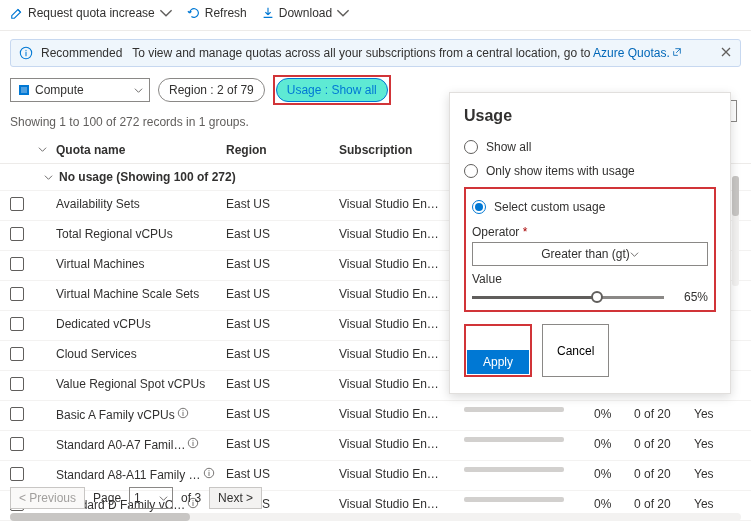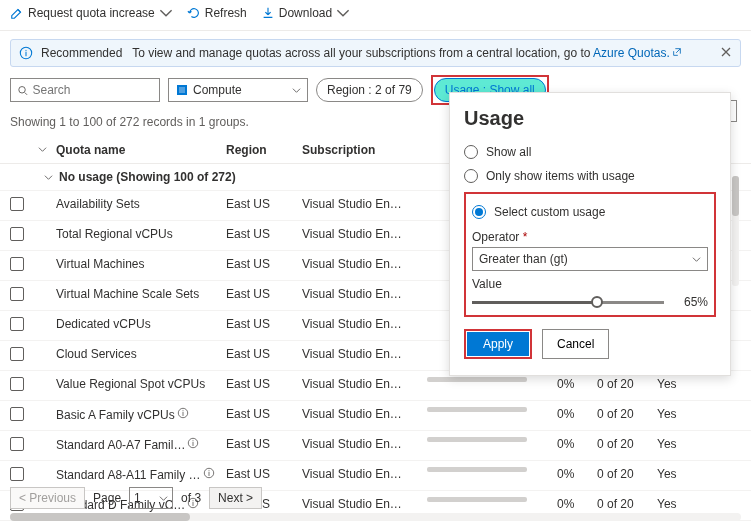--- a/index.html
+++ b/index.html
@@ -22,52 +22,52 @@
 .provider .pv { display: flex; align-items: center; gap: 4px; }
 .pill { border: 1px solid #8a8886; border-radius: 12px; height: 24px; padding: 0 10px; display: flex; align-items: center; background: #fff; cursor: pointer; }
 .pill.sel { border-color: #0078d4; color: #0078d4; background: #5eead4; }
 .hl-red { border: 2px solid #d13438; padding: 1px; }
 .summary { padding: 2px 10px 8px; color: #605e5c; }
 .grid-head { display: flex; align-items: center; padding: 6px 10px; font-weight: 600; border-bottom: 1px solid #edebe9; }
 .grid-row { display: flex; align-items: flex-start; padding: 6px 10px; border-bottom: 1px solid #f3f2f1; }
 .col-chk { width: 28px; }
 .col-exp { width: 18px; }
 .col-name { width: 170px; padding-right: 6px; }
-.col-region { width: 76px; }
+.col-region { width: 113px; }
 .col-sub { width: 125px; }
 .col-usage { width: 130px; }
 .col-pct { width: 40px; text-align: left; }
 .col-quota { width: 60px; text-align: left; }
 .col-adj { width: 40px; }
 .chk { width: 14px; height: 14px; border: 1px solid #605e5c; border-radius: 2px; display: inline-block; cursor: pointer; }
 .group-row { padding: 6px 10px; font-weight: 600; display: flex; align-items: center; gap: 6px; border-bottom: 1px solid #f3f2f1; }
 .bar { width: 100px; height: 5px; background: #d2d0ce; border-radius: 2px; }
 .info-i { width: 12px; height: 12px; margin-left: 2px; color: #605e5c; }
 .pager { position: absolute; bottom: 20px; left: 10px; display: flex; align-items: center; gap: 8px; }
 .pg-btn { border: 1px solid #c8c6c4; padding: 3px 8px; background: #f3f2f1; cursor: pointer; font-size: 12px; }
 .pg-btn.dis { color: #a19f9d; background: #faf9f8; }
 .pg-sel { border: 1px solid #8a8886; width: 44px; height: 22px; display: inline-flex; align-items: center; justify-content: space-between; padding: 0 4px; }
 .hscroll { position: absolute; bottom: 8px; left: 10px; right: 10px; height: 8px; background: #f3f2f1; border-radius: 4px; }
 .hscroll .thumb { width: 180px; height: 8px; background: #c8c6c4; border-radius: 4px; }
 .panel { position: absolute; top: 92px; right: 20px; width: 282px; background: #fff; border: 1px solid #e1dfdd; box-shadow: 0 3px 10px rgba(0,0,0,0.15); padding: 14px 14px 16px; }
-.panel h3 { font-size: 20px; font-weight: 600; margin-bottom: 10px; }
+.panel h3 { font-size: 16px; font-weight: 600; margin-bottom: 10px; }
 .radio { display: flex; align-items: center; gap: 8px; padding: 5px 0; cursor: pointer; }
 .radio .r { width: 14px; height: 14px; border: 1px solid #605e5c; border-radius: 50%; display: inline-flex; align-items: center; justify-content: center; }
 .radio .r.sel { border-color: #0078d4; }
 .radio .r.sel::after { content: ""; width: 8px; height: 8px; background: #0078d4; border-radius: 50%; }
 .section-hl { border: 2px solid #d13438; padding: 6px; margin-top: 4px; }
 .field-label { font-size: 12px; color: #323130; margin: 6px 0 3px; display: block; }
 .req::after { content: " *"; color: #a80000; }
-.select { border: 1px solid #8a8886; height: 24px; width: 100%; display: flex; align-items: center; justify-content: space-between; padding: 0 6px; cursor: pointer; }
+.select { border: 1px solid #8a8886; height: 24px; width: 100%; display: flex; align-items: center; justify-content: center; padding: 0 6px; cursor: pointer; }
 .slider-wrap { display: flex; align-items: center; gap: 20px; margin-top: 4px; }
 .slider { flex: 1; height: 3px; background: #8a8886; position: relative; }
 .slider .filled { position: absolute; left: 0; top: 0; height: 3px; background: #605e5c; width: 65%; }
 .slider .thumb { position: absolute; top: -5px; left: 65%; width: 12px; height: 12px; border: 2px solid #605e5c; background: #fff; border-radius: 50%; margin-left: -6px; }
 .btn-row { display: flex; gap: 10px; margin-top: 12px; }
-.btn-primary { background: #0078d4; color: #fff; border: none; padding: 5px 16px; font-size: 12px; cursor: pointer; }
+.btn-primary { background: #0078d4; color: #fff; border: none; padding: 5px 16px; font-size: 12px; cursor: pointer; margin-top: 23px; }
 .btn-secondary { background: #fff; border: 1px solid #8a8886; padding: 5px 14px; font-size: 12px; cursor: pointer; }
 .col-adj-head { position: absolute; right: 30px; top: 140px; font-weight: 600; }
 .mini-dd { position: absolute; right: 14px; top: 100px; width: 34px; height: 22px; border: 1px solid #8a8886; display:flex; align-items:center; justify-content:center; cursor:pointer;}
 .vbar { position:absolute; right:12px; top:176px; width:7px; height:110px; background:#f3f2f1; border-radius:3px;}
 .vbar .vt{ width:7px; height:40px; background:#c8c6c4; border-radius:3px;}
 </style>
 </head>
 <body>
 
 <div class="toolbar">
@@ -109,27 +109,20 @@
     <a href="#"><span>Azure Quotas.</span><svg class="ext-icon" viewBox="0 0 12 12" stroke="#0067b8" fill="none">
           <path d="M4 2h6v6M10 2L5 7M2 5v5h5"></path>
         </svg></a>
   </span>
   <svg class="close" width="12" height="12" viewBox="0 0 12 12" stroke="#605e5c" stroke-width="1.3">
       <path d="M2 2l8 8M10 2l-8 8"></path>
     </svg>
 </div>
 
 <div class="filters">
-  <div class="search">
-    <svg viewBox="0 0 16 16" stroke="#605e5c" fill="none" stroke-width="1.3">
-        <circle cx="7" cy="7" r="4.5"></circle>
-        <path d="M11 11l3 3"></path>
-      </svg>
-    <input type="text" placeholder="Search" style="">
-  </div>
   <div class="provider">
     <span class="pv">
       <svg width="14" height="14" viewBox="0 0 14 14">
           <rect x="2" y="2" width="10" height="10" fill="#0078d4"></rect>
           <rect x="4" y="4" width="6" height="6" fill="#50a0e0"></rect>
         </svg>
       <span>Compute</span>
     </span>
     <svg class="chev" viewBox="0 0 10 10" stroke="#605e5c" fill="none">
         <path d="M1 3l4 4 4-4"></path>

